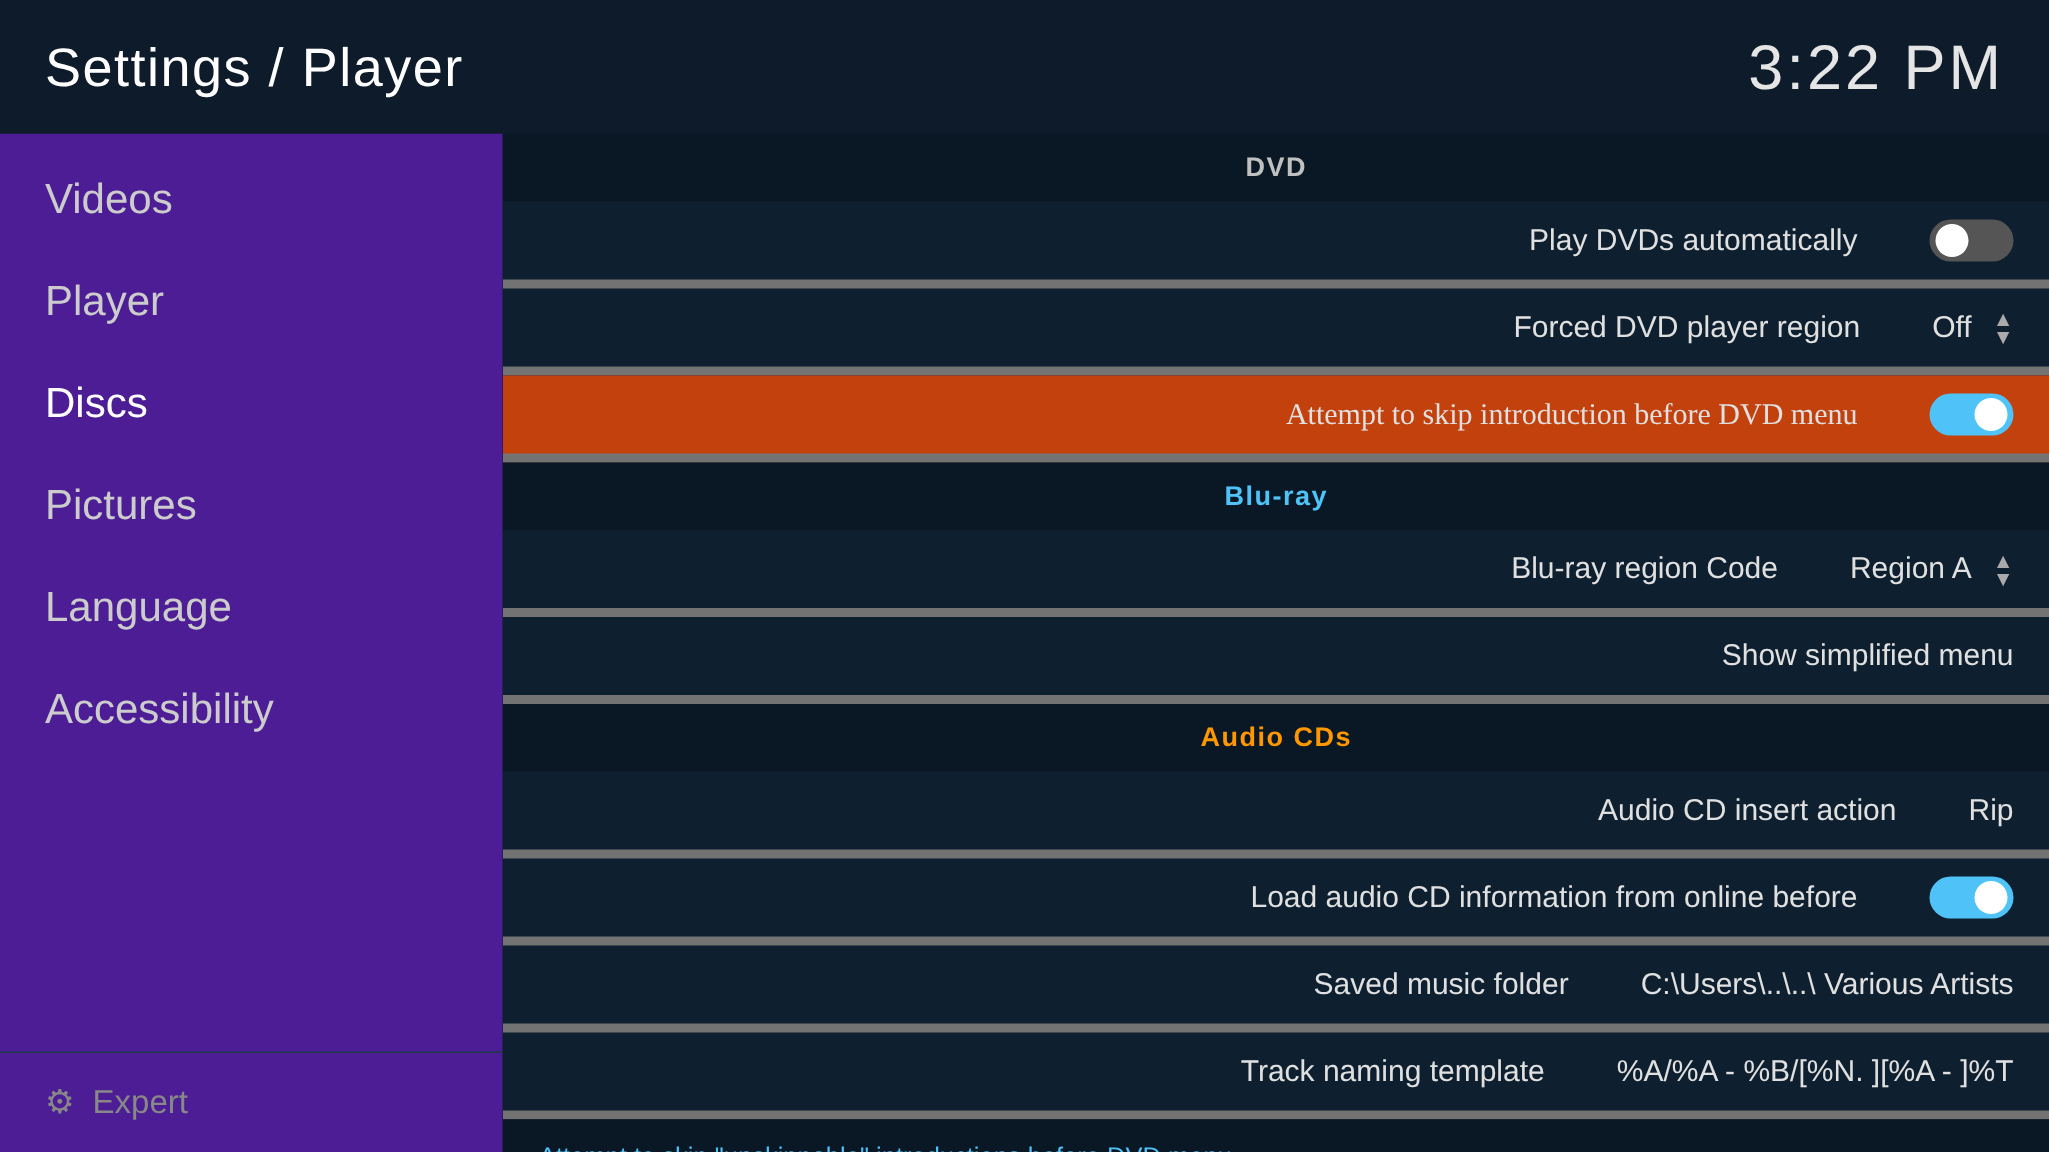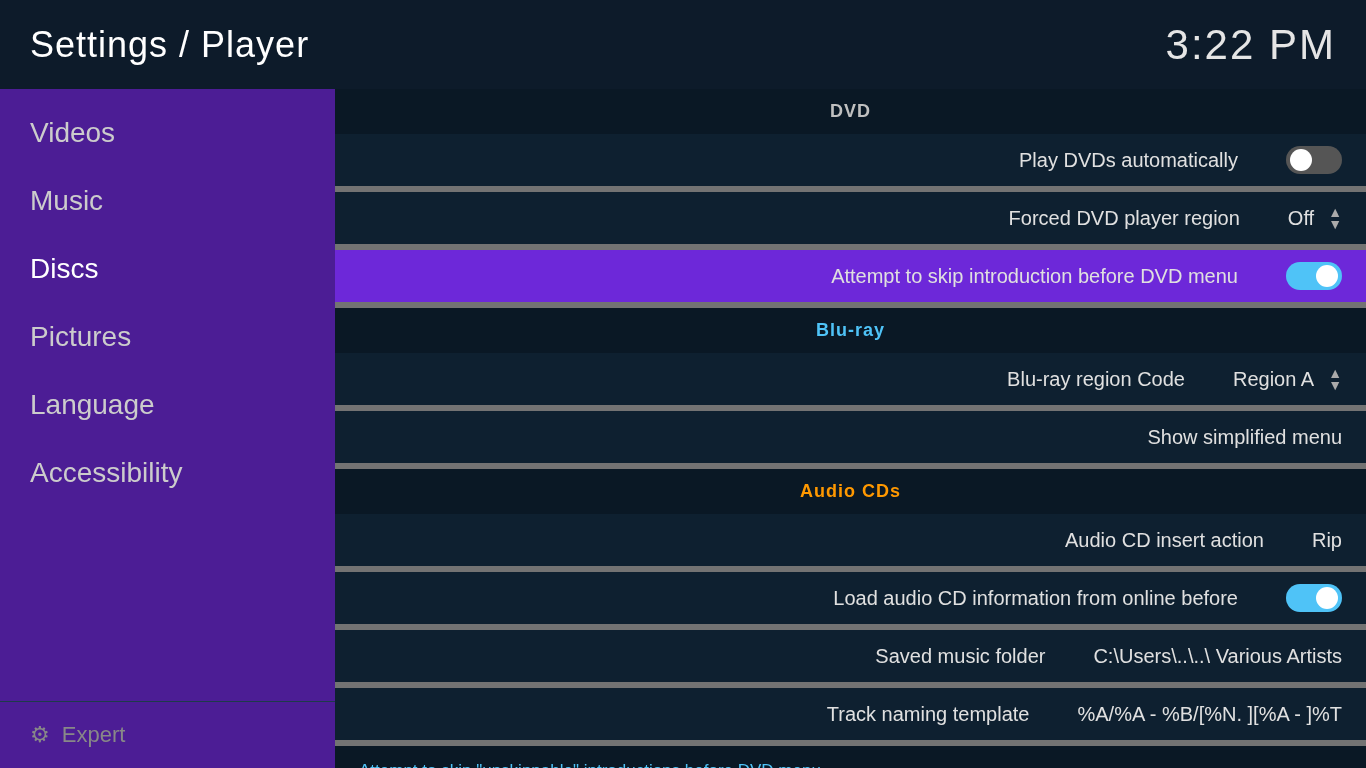--- a/index.html
+++ b/index.html
@@ -132,21 +132,22 @@
       display: flex;
       justify-content: flex-end;
       align-items: center;
       padding: 16px 24px;
       border-bottom: 6px solid #737373;
       min-height: 58px;
       gap: 48px;
     }
 
     .setting-row.highlighted {
-      background-color: #6d28d9;
+      background-color: #c2410c;
+      font-family: Liberation Serif, serif;
     }
 
     .setting-label {
       font-size: 20px;
       color: #e0e0e0;
       font-weight: 400;
     }
 
     .setting-value {
       font-size: 20px;
@@ -236,21 +237,21 @@
   <span class="header-title">Settings / Player</span>
   <span class="header-time">3:22 PM</span>
 </div>
 
 <div class="main-content">
 
   <div class="sidebar">
     <nav class="sidebar-nav">
 
     <div class="sidebar-item">Videos</div>
-        <div class="sidebar-item">Music</div>
+        <div class="sidebar-item">Player</div>
         <div class="sidebar-item active">Discs</div>
         <div class="sidebar-item">Pictures</div>
         <div class="sidebar-item">Language</div>
         <div class="sidebar-item">Accessibility</div>
       </nav>
     <div class="sidebar-footer">
       <span class="gear-icon">⚙</span>
       <span class="sidebar-footer-label">Expert</span>
     </div>
   </div>

